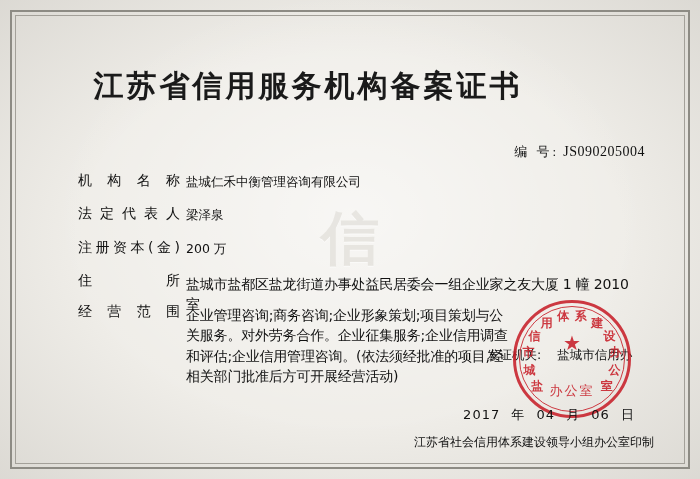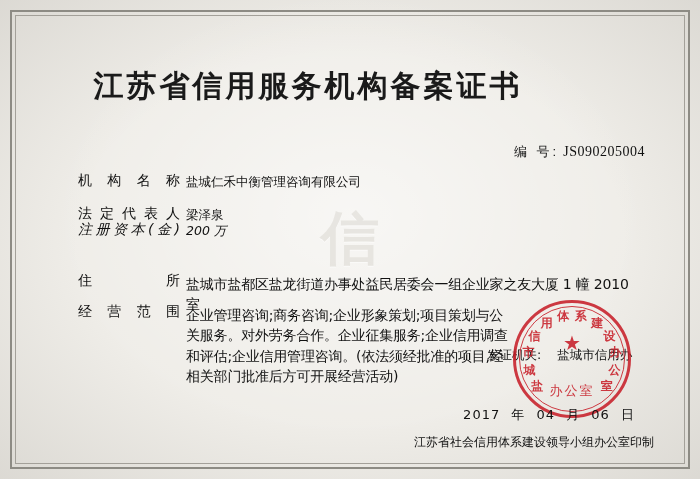--- a/index.html
+++ b/index.html
@@ -91,21 +91,21 @@
   #number-line {
     position: absolute;
     top: 143px;
     right: 55px;
     font-size: 13px;
     color: #111;
     white-space: nowrap;
   }
   #number-line .num-label {
     letter-spacing: 3px;
-    font-family: Liberation Sans, sans-serif;
+    font-family: Liberation Serif, serif;
     margin-left: 28px;
   }
   #number-line .num-value {
     font-family: "Liberation Serif", "DejaVu Serif", serif;
     font-size: 14px;
     letter-spacing: 0.5px;
   }
 
   .field-row {
     position: absolute;
@@ -136,21 +136,21 @@
     padding-top: 2px;
   }
   .field-value.small {
     font-size: 14px;
     line-height: 1.45;
     letter-spacing: -0.2px;
   }
 
   #row-org { top: 172px; }
   #row-legal { top: 205px; }
-  #row-capital { top: 221px; font-style: italic; }
+  #row-capital { top: 239px; }
   #row-address { top: 272px; }
   #row-scope { top: 303px; }
 
   #issuer {
     position: absolute;
     left: 448px;
     top: 347px;
     font-size: 12.5px;
     color: #111;
     white-space: nowrap;

